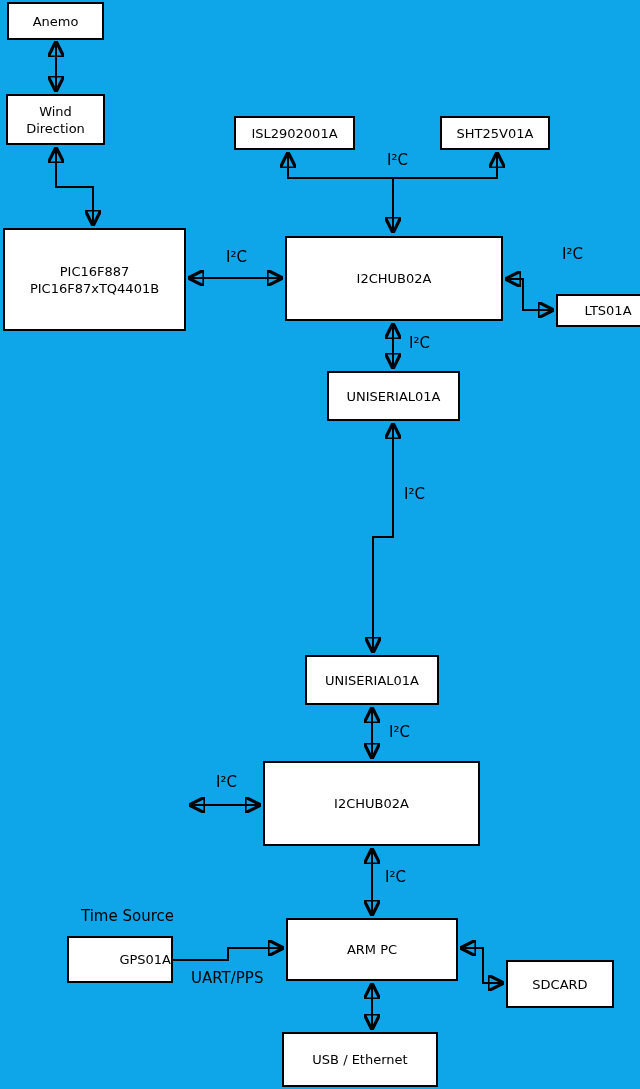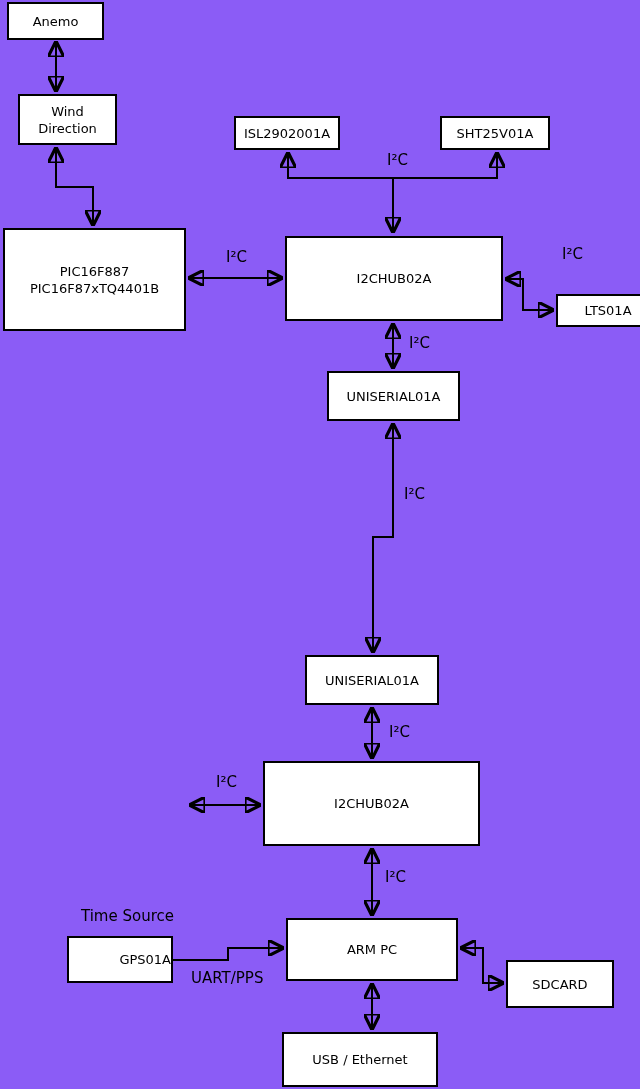--- a/index.html
+++ b/index.html
@@ -46,21 +46,21 @@
     position: absolute;
     font-size: 15px;
     line-height: 15px;
     white-space: nowrap;
     color: #000000;
   }
 </style>
 </head>
 <body>
 
-<div id="canvas" style="background: #8b5cf6;">
+<div id="canvas" style="background: #0ea5e9;">
 
   <svg id="wires" viewBox="0 0 640 1089" xmlns="http://www.w3.org/2000/svg">
     <defs>
       <marker id="ah" viewBox="0 0 10 10" refX="10" refY="5" markerWidth="8" markerHeight="8" orient="auto-start-reverse" markerUnits="strokeWidth">
         <path d="M0 0 L10 5 L0 10 z" fill="#000000" stroke="none"></path>
       </marker>
     </defs>
 
     <path d="M56 41 L56 92" marker-start="url(#ah)" marker-end="url(#ah)" style="stroke: rgb(0, 0, 0);"></path>
     <path d="M56 147 L56 187 L93 187 L93 226" marker-start="url(#ah)" marker-end="url(#ah)" style="stroke: rgb(0, 0, 0);"></path>
@@ -79,31 +79,31 @@
     <path d="M372 848 L372 916" marker-start="url(#ah)" marker-end="url(#ah)" style="stroke: rgb(0, 0, 0);"></path>
     <path d="M173 960 L228 960 L228 948 L284 948" marker-end="url(#ah)" style="stroke: rgb(0, 0, 0);"></path>
     <path d="M460 948 L483 948 L483 983 L504 983" marker-start="url(#ah)" marker-end="url(#ah)" style="stroke: rgb(0, 0, 0);"></path>
     <path d="M372 983 L372 1030" marker-start="url(#ah)" marker-end="url(#ah)" style="stroke: rgb(0, 0, 0);"></path>
   </svg>
 
   <div class="box" style="left: 7px; top: 2px; width: 97px; height: 38px; border-color: rgb(0, 0, 0); background: rgb(255, 255, 255); color: rgb(0, 0, 0);">
     <span>Anemo</span>
   </div>
 
-  <div class="box" style="left: 18px; top: 94px; width: 99px; height: 51px; border-color: rgb(0, 0, 0); background: rgb(255, 255, 255); color: rgb(0, 0, 0);">
+  <div class="box" style="left: 6px; top: 94px; width: 99px; height: 51px; border-color: rgb(0, 0, 0); background: rgb(255, 255, 255); color: rgb(0, 0, 0);">
     <span>Wind</span>
     <span>Direction</span>
   </div>
 
   <div class="box" style="left: 3px; top: 228px; width: 183px; height: 103px; border-color: rgb(0, 0, 0); background: rgb(255, 255, 255); color: rgb(0, 0, 0);">
     <span>PIC16F887</span>
     <span>PIC16F87xTQ4401B</span>
   </div>
 
-  <div class="box" style="left: 234px; top: 116px; width: 106px; height: 34px; border-color: rgb(0, 0, 0); background: rgb(255, 255, 255); color: rgb(0, 0, 0);">
+  <div class="box" style="left: 234px; top: 116px; width: 121px; height: 34px; border-color: rgb(0, 0, 0); background: rgb(255, 255, 255); color: rgb(0, 0, 0);">
     <span>ISL2902001A</span>
   </div>
 
   <div class="box" style="left: 440px; top: 116px; width: 110px; height: 34px; border-color: rgb(0, 0, 0); background: rgb(255, 255, 255); color: rgb(0, 0, 0);">
     <span>SHT25V01A</span>
   </div>
 
   <div class="box" style="left: 285px; top: 236px; width: 218px; height: 85px; border-color: rgb(0, 0, 0); background: rgb(255, 255, 255); color: rgb(0, 0, 0);">
     <span>I2CHUB02A</span>
   </div>

